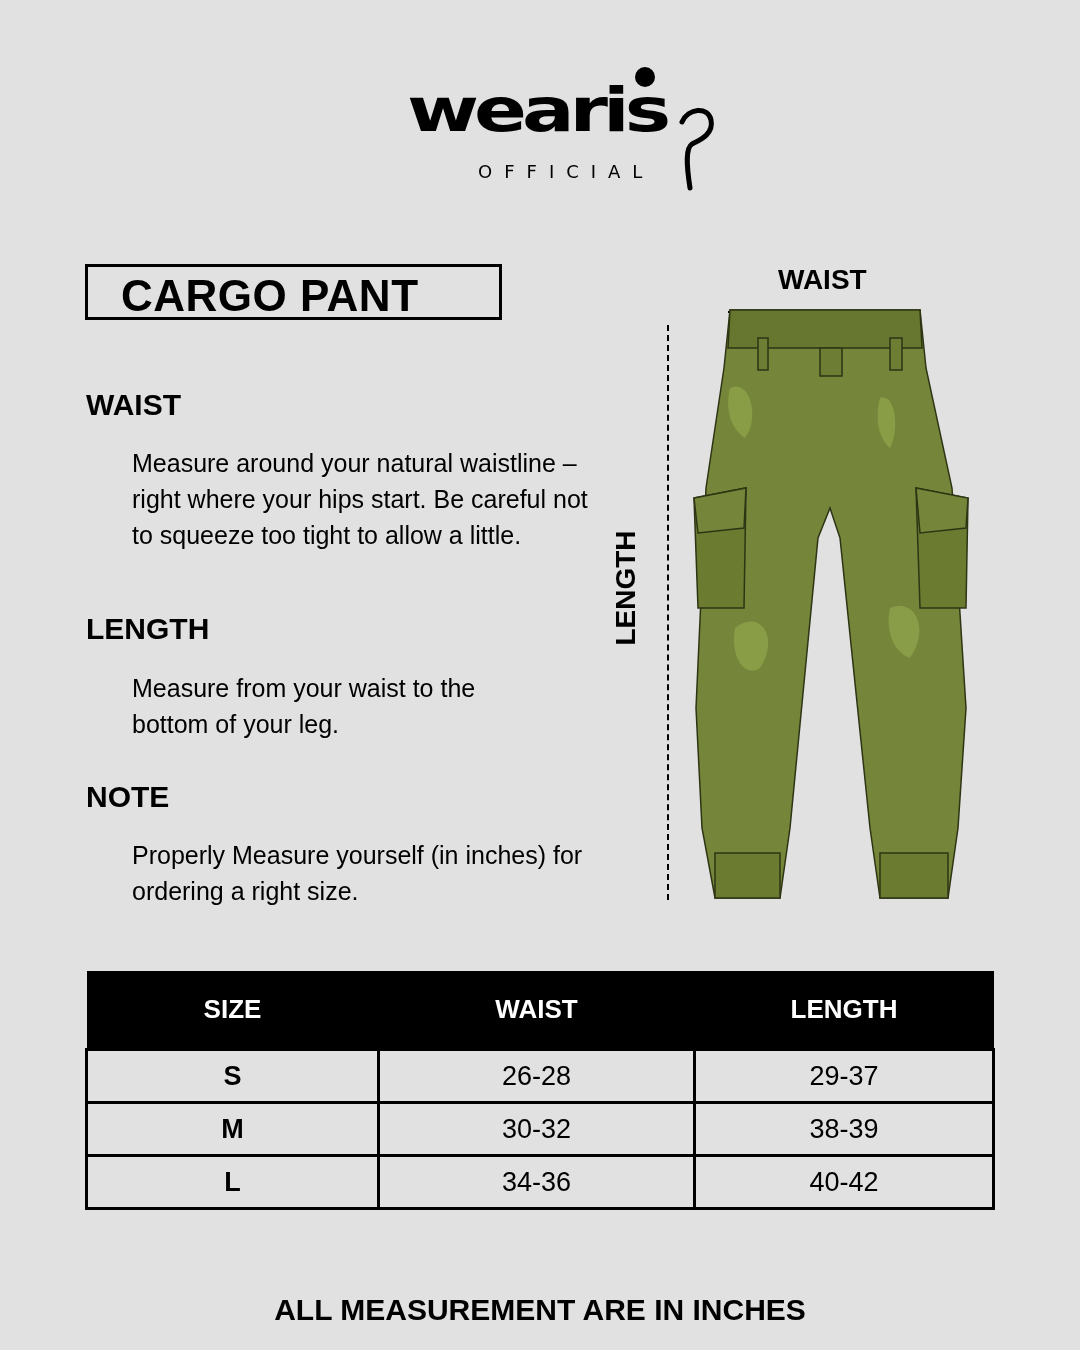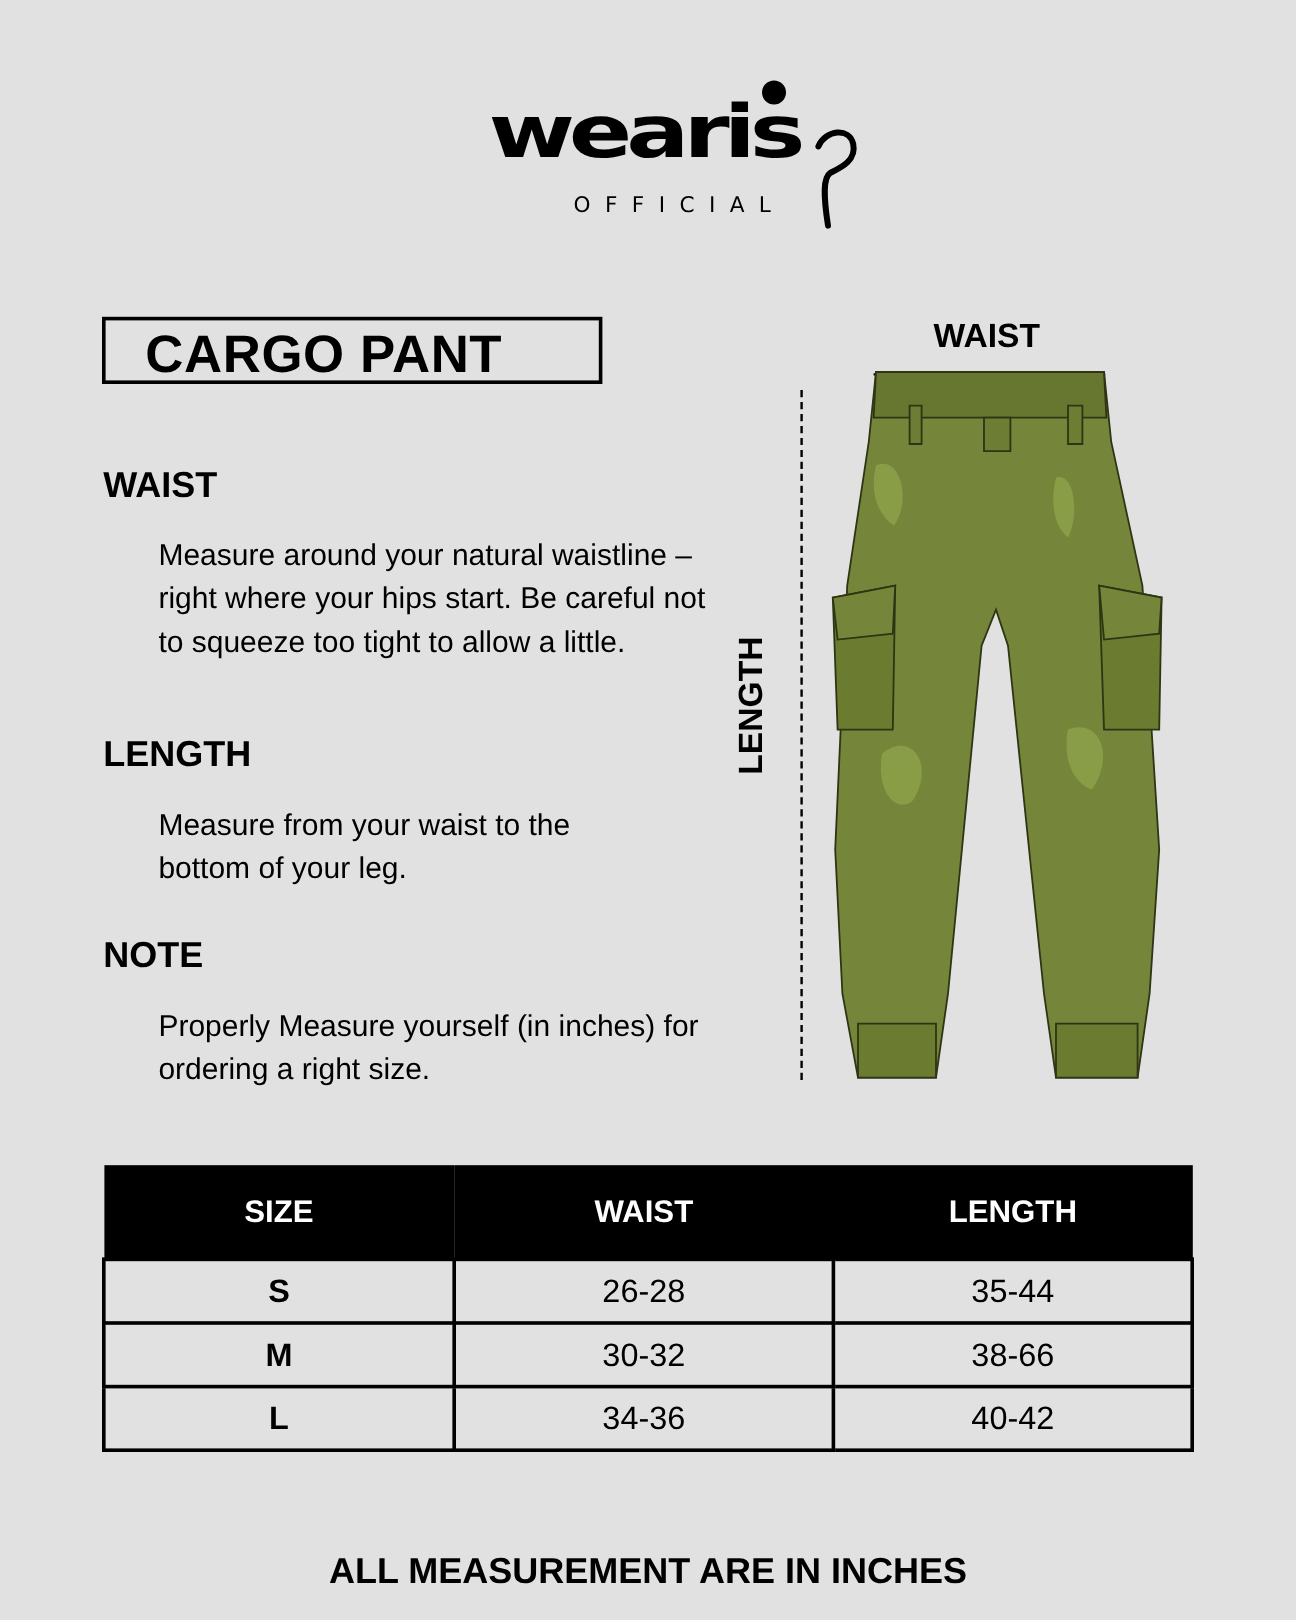--- a/index.html
+++ b/index.html
@@ -83,26 +83,26 @@
     <tr>
       <th style="width:290px">SIZE</th>
       <th style="width:314px">WAIST</th>
       <th>LENGTH</th>
     </tr>
   </thead>
   <tbody>
     <tr>
       <td class="size">S</td>
       <td>26-28</td>
-      <td>35-44</td>
+      <td>29-37</td>
     </tr>
     <tr>
       <td class="size">M</td>
       <td>30-32</td>
-      <td>38-66</td>
+      <td>38-39</td>
     </tr>
     <tr>
       <td class="size">L</td>
       <td>34-36</td>
       <td>40-42</td>
     </tr>
   </tbody>
 </table>
 
 <div class="footer">ALL MEASUREMENT ARE IN INCHES</div>

